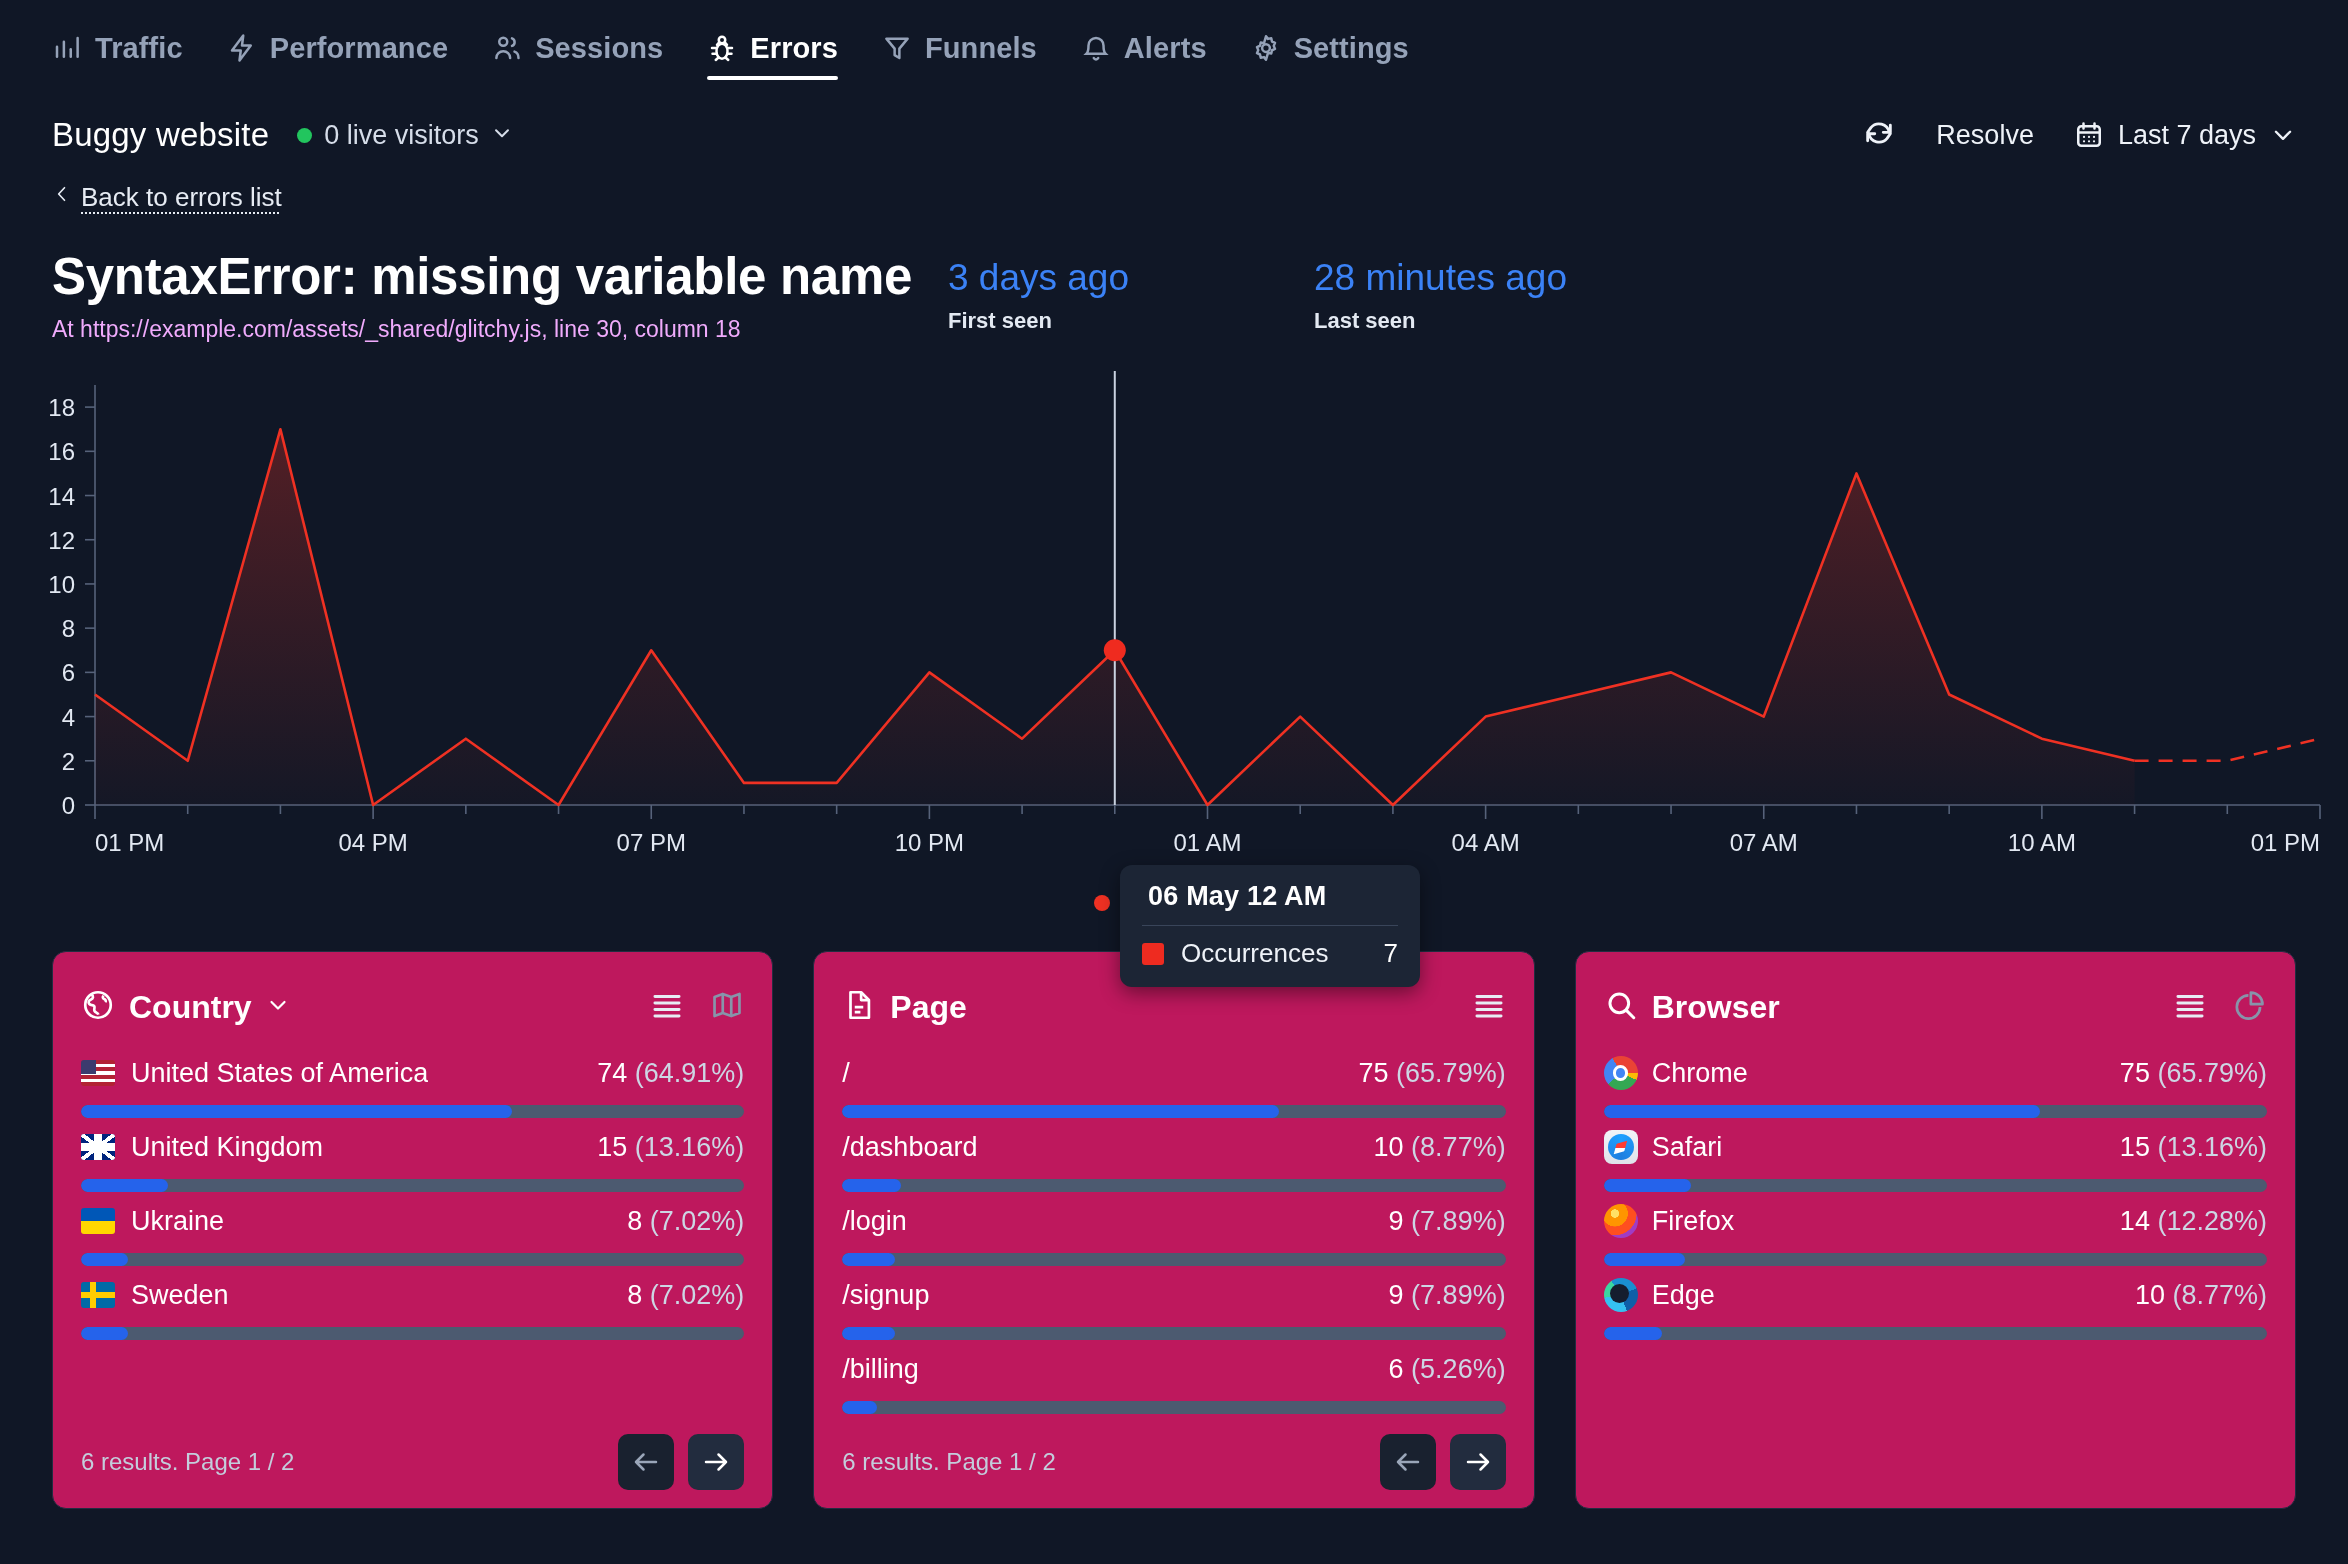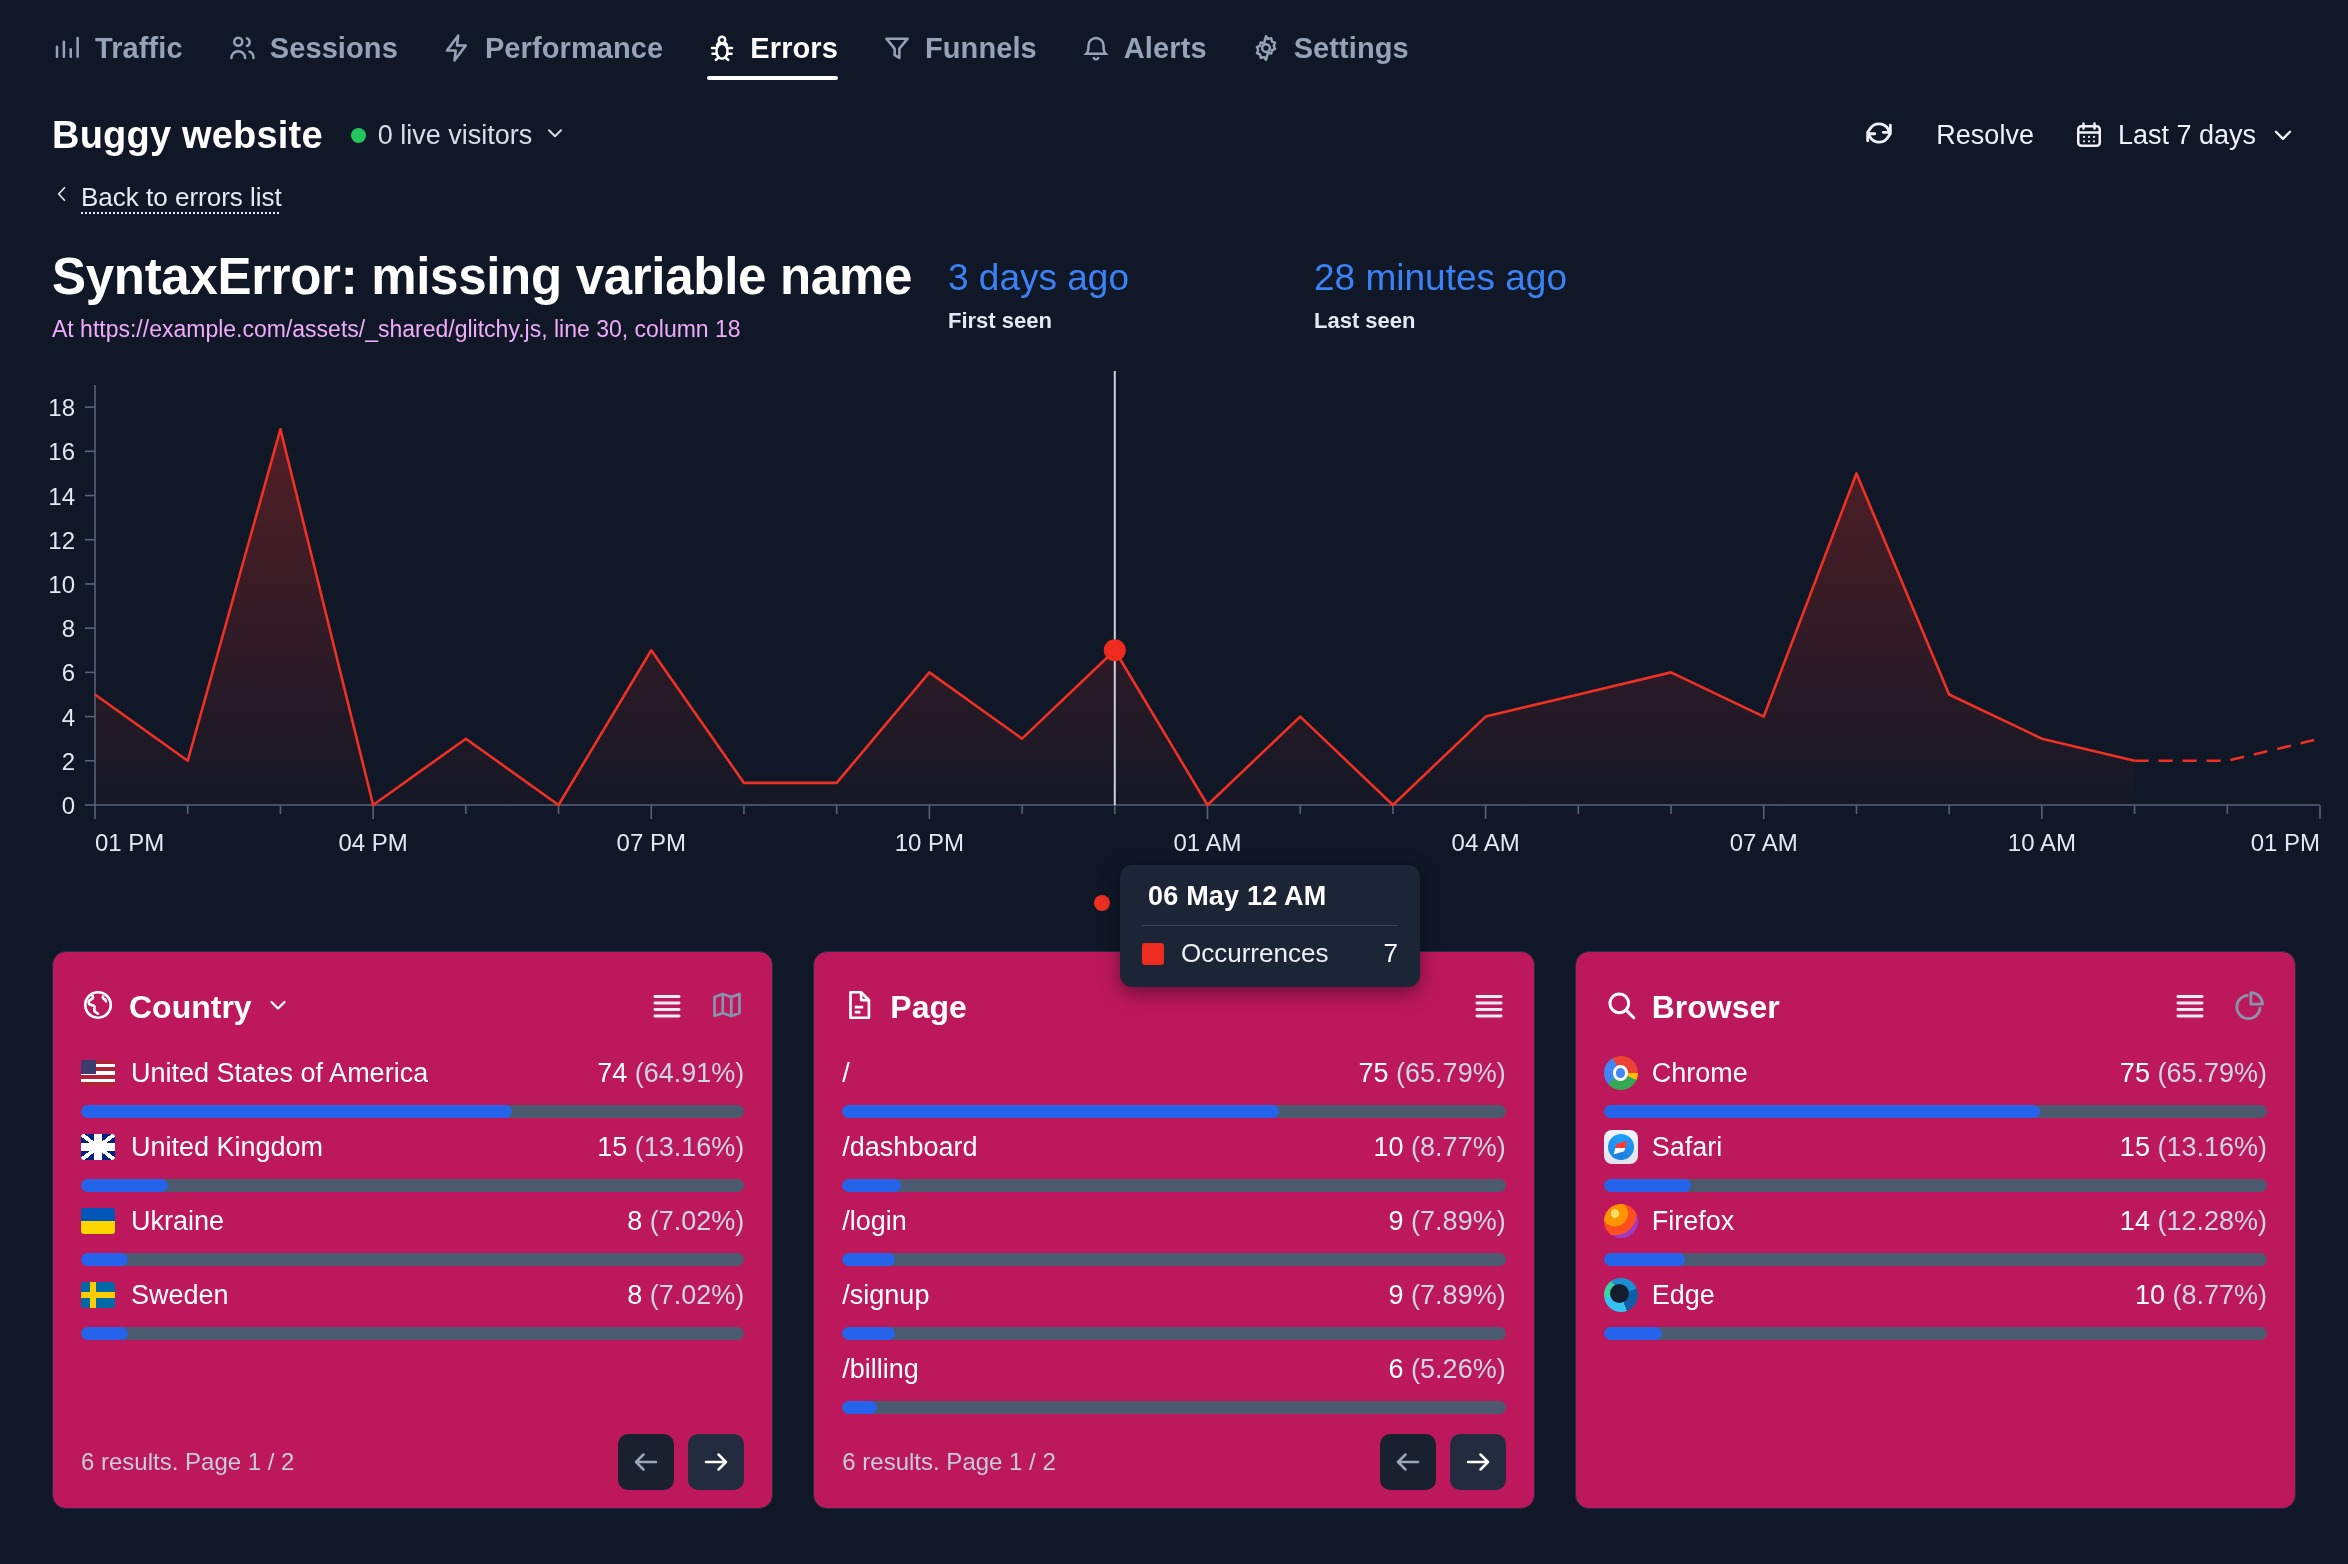--- a/index.html
+++ b/index.html
@@ -46,21 +46,21 @@
   .navitem svg { display: block; }
 
   
   .siteheader {
     display: flex;
     align-items: center;
     padding: 0 52px;
     height: 66px;
     margin-top: 6px;
   }
-  .sitename { font-size: 38px; font-weight: 700; color: #ffffff; letter-spacing: .2px; }
+  .sitename { font-size: 33px; font-weight: 400; color: #ffffff; letter-spacing: .2px; }
   .livebox {
     display: flex; align-items: center; gap: 12px;
     margin-left: 28px; cursor: pointer;
   }
   .livedot { width: 15px; height: 15px; border-radius: 50%; background: #22c55e; }
   .livetext { font-size: 27px; color: #d6dde9; }
   .hdr-right { margin-left: auto; display: flex; align-items: center; gap: 40px; }
   .hdr-btn { display: flex; align-items: center; gap: 14px; cursor: pointer; color: #eef2f8; font-size: 27px; }
   .hdr-btn svg { display: block; }
 
@@ -198,36 +198,36 @@
             <path d="M4 19V11"></path>
             <path d="M9.5 19V7"></path>
             <path d="M15 19V13"></path>
             <path d="M20.5 19V4"></path>
           </svg>
       </span>
       <span class="lbl">Traffic</span>
     </div>
     <div class="navitem">
       <span>
+        <svg width="30" height="30" viewBox="0 0 24 24" fill="none" stroke="#95a2b8" stroke-width="2" stroke-linejoin="round">
+            <path d="M13 2 4 14h7l-1 8 9-12h-7l1-8z"></path>
+          </svg>
+      </span>
+      <span class="lbl">Performance</span>
+    </div>
+    <div class="navitem">
+      <span>
         <svg width="30" height="30" viewBox="0 0 24 24" fill="none" stroke="#95a2b8" stroke-width="2" stroke-linecap="round">
             <circle cx="9" cy="7" r="3.2"></circle>
             <path d="M3.5 20c0-3.2 2.5-5.4 5.5-5.4s5.5 2.2 5.5 5.4"></path>
             <path d="M16 4.3a3.2 3.2 0 0 1 0 6"></path>
             <path d="M18 14.9c2 .7 3.2 2.6 3.2 5.1"></path>
           </svg>
       </span>
       <span class="lbl">Sessions</span>
-    </div>
-    <div class="navitem">
-      <span>
-        <svg width="30" height="30" viewBox="0 0 24 24" fill="none" stroke="#95a2b8" stroke-width="2" stroke-linejoin="round">
-            <path d="M13 2 4 14h7l-1 8 9-12h-7l1-8z"></path>
-          </svg>
-      </span>
-      <span class="lbl">Performance</span>
     </div>
     <div class="navitem active">
       <span>
         <svg width="30" height="30" viewBox="0 0 24 24" fill="none" stroke="#ffffff" stroke-width="2" stroke-linecap="round">
             <ellipse cx="12" cy="14.5" rx="4.4" ry="6"></ellipse>
             <circle cx="12" cy="5.6" r="2.6"></circle>
             <path d="M9.6 7.6 8 9.4M14.4 7.6 16 9.4"></path>
             <path d="M7.6 12H4M16.4 12H20M7.6 16.5H4.4M16.4 16.5H19.6M9 19.8 7 21.6M15 19.8 17 21.6"></path>
           </svg>
       </span>

